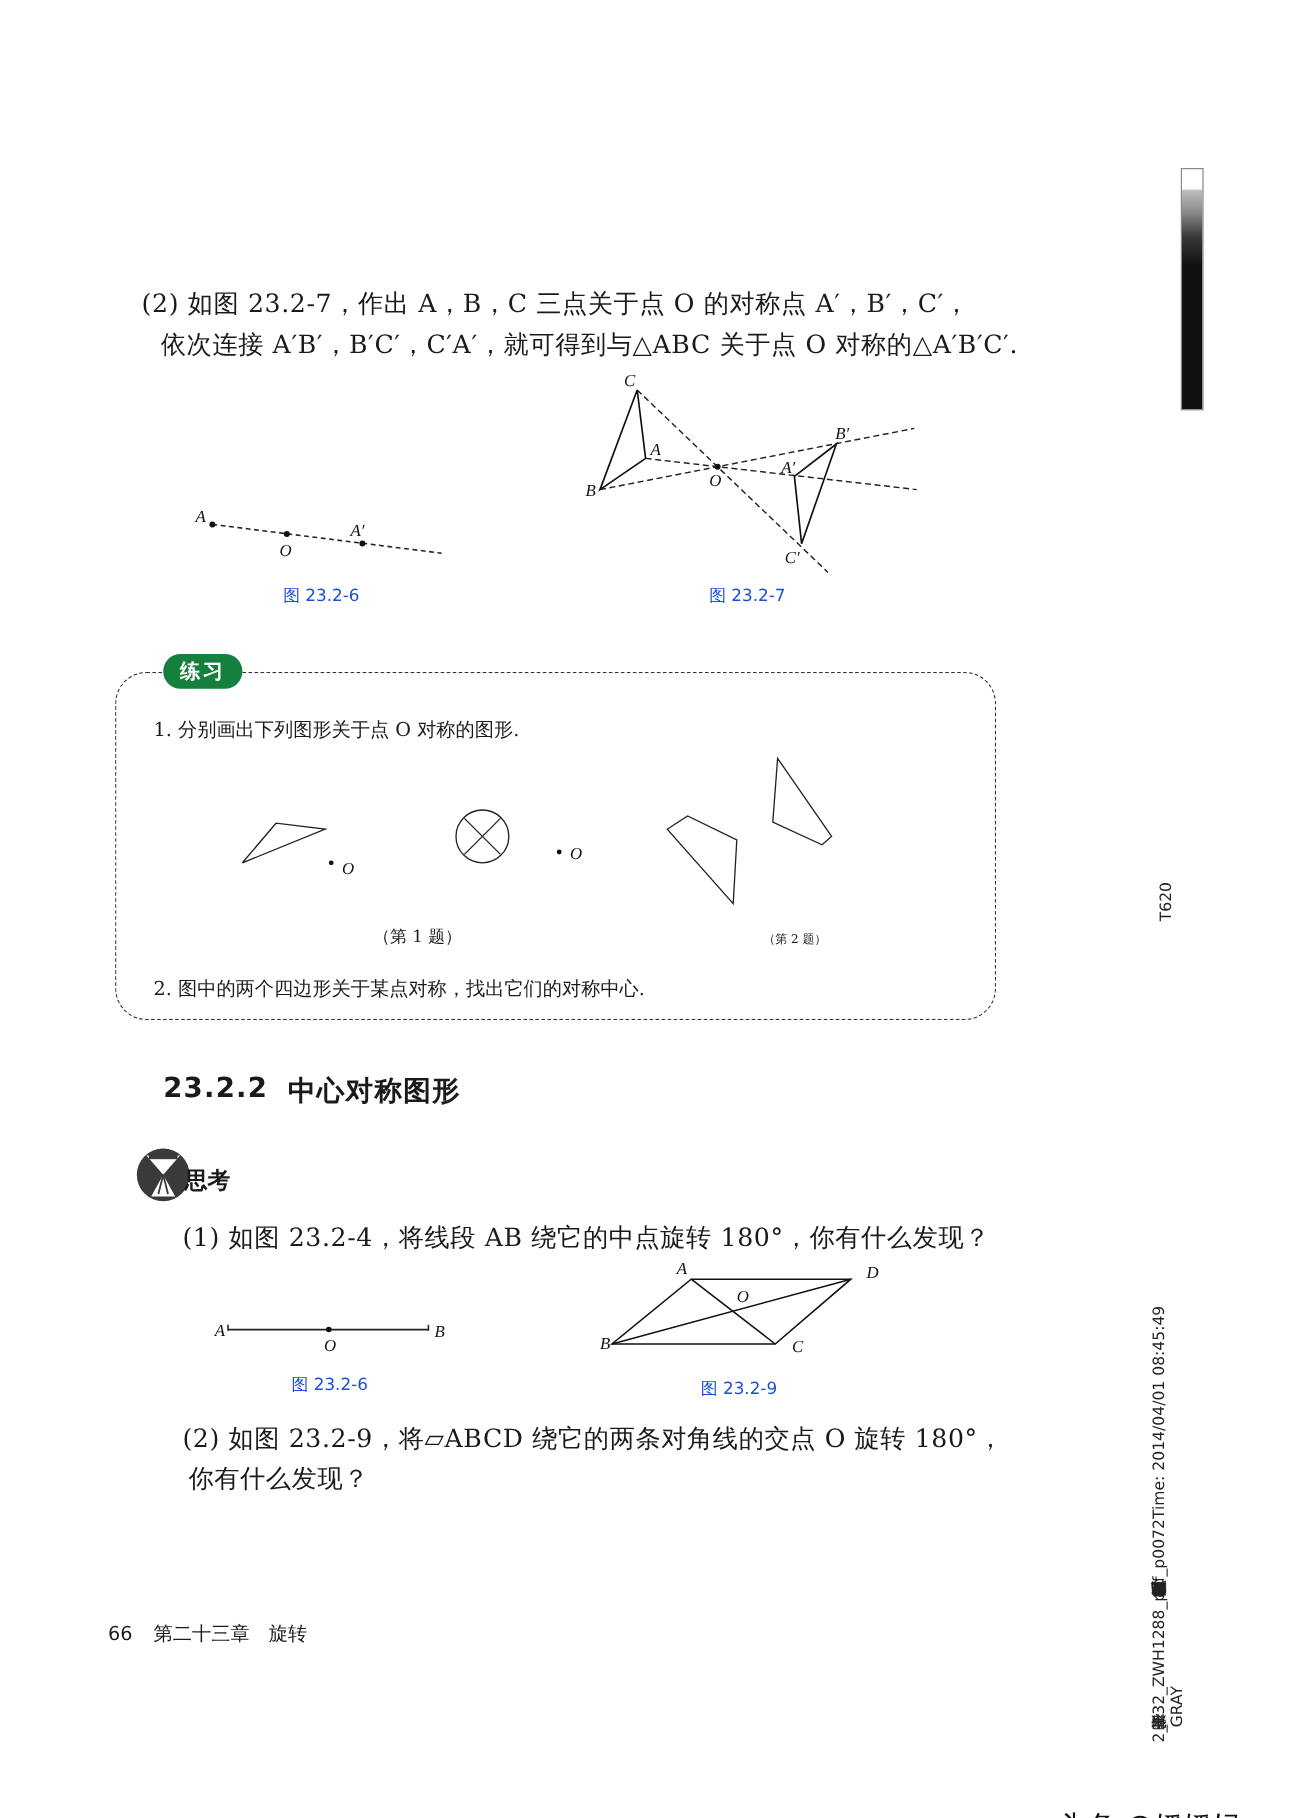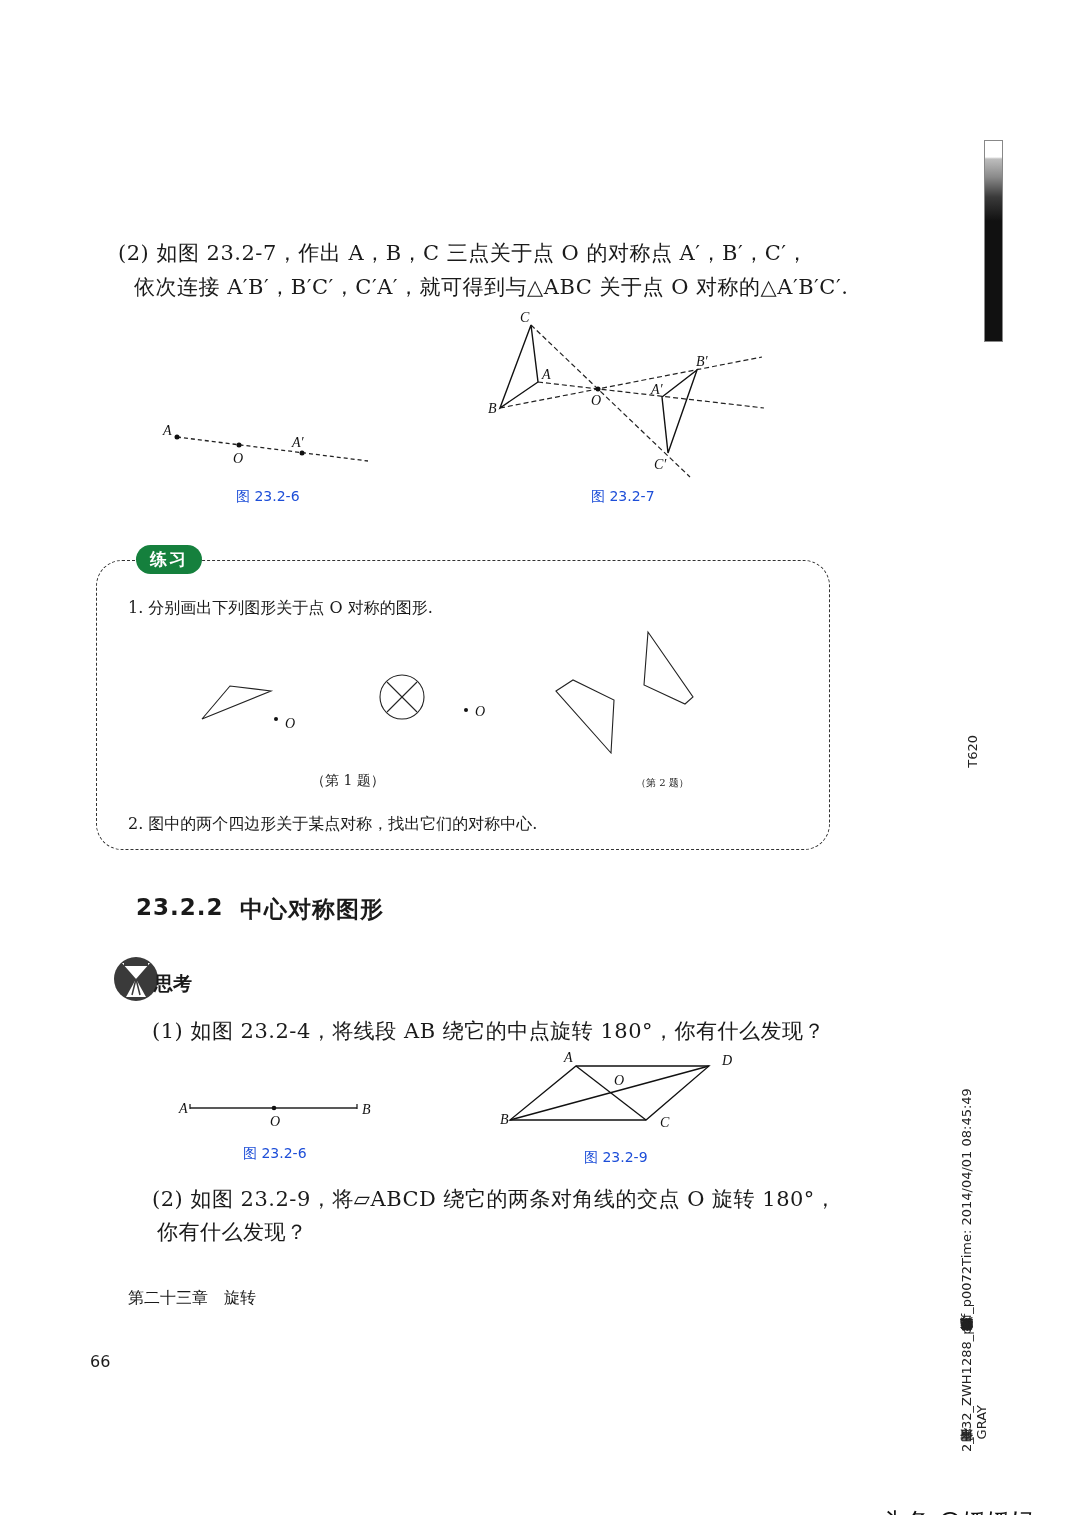--- a/index.html
+++ b/index.html
@@ -129,19 +129,19 @@
   <text class="lbl" x="124" y="37">O</text>
   <text class="lbl" x="10" y="76">B</text>
   <text class="lbl" x="170" y="79">C</text>
 </svg>
 <div class="abs caption" style="left:584px; top:1149px;">图 23.2-9</div>
 
 <div class="abs para" style="left:152px; top:1182px;">(2) 如图 23.2-9，将▱ABCD 绕它的两条对角线的交点 O 旋转 180°，</div>
 <div class="abs para" style="left:110px; top:1215px;margin-left:47px;">你有什么发现？</div>
 
 <div class="abs footer" style="left:90px; top:1352px;">66</div>
-<div class="abs footer" style="left:128px; top:1288px;">第二十三章　旋转</div>
+<div class="abs footer" style="left:128px; top:1352px;">第二十三章　旋转</div>
 
 <div class="abs side" style="left:965px; top:735px;">T620</div>
 <div class="abs side" style="left:958px; top:812px; height:640px;">张雷专用2_132_ZWH1288义务教育教科书数学九年级上册_pdf_p0072Time: 2014/04/01 08:45:49</div>
 <div class="abs side" style="left:974px; top:1405px;">GRAY</div>
 
 <div class="abs wm" style="left:882px; top:1458px;">头条 @嫒嫒妈</div>
 
 </body></html>

